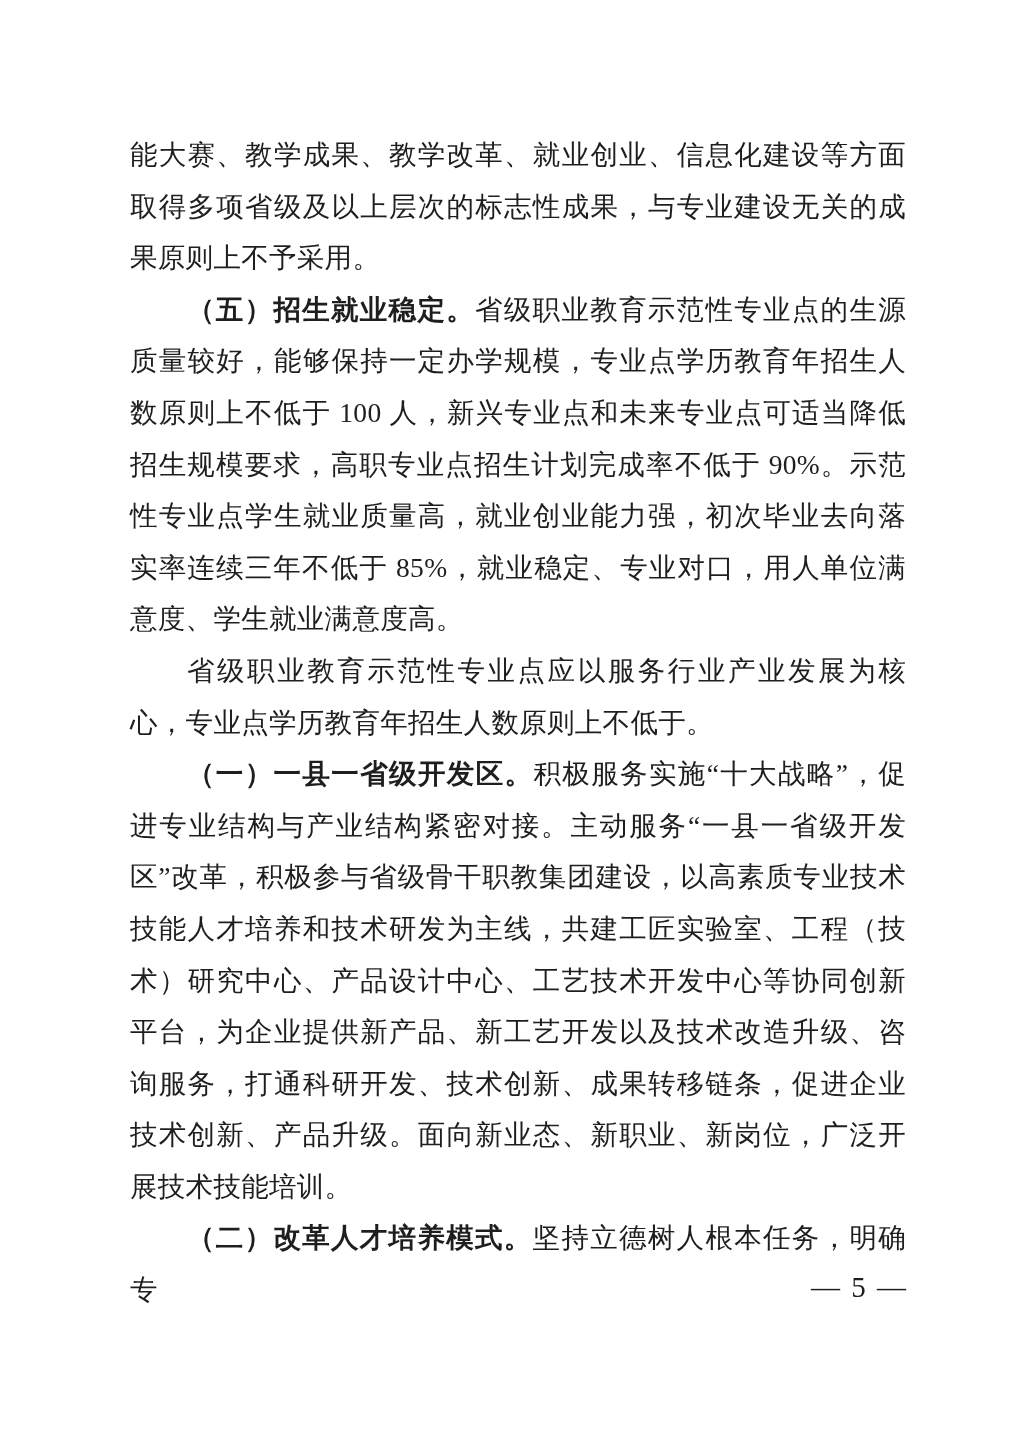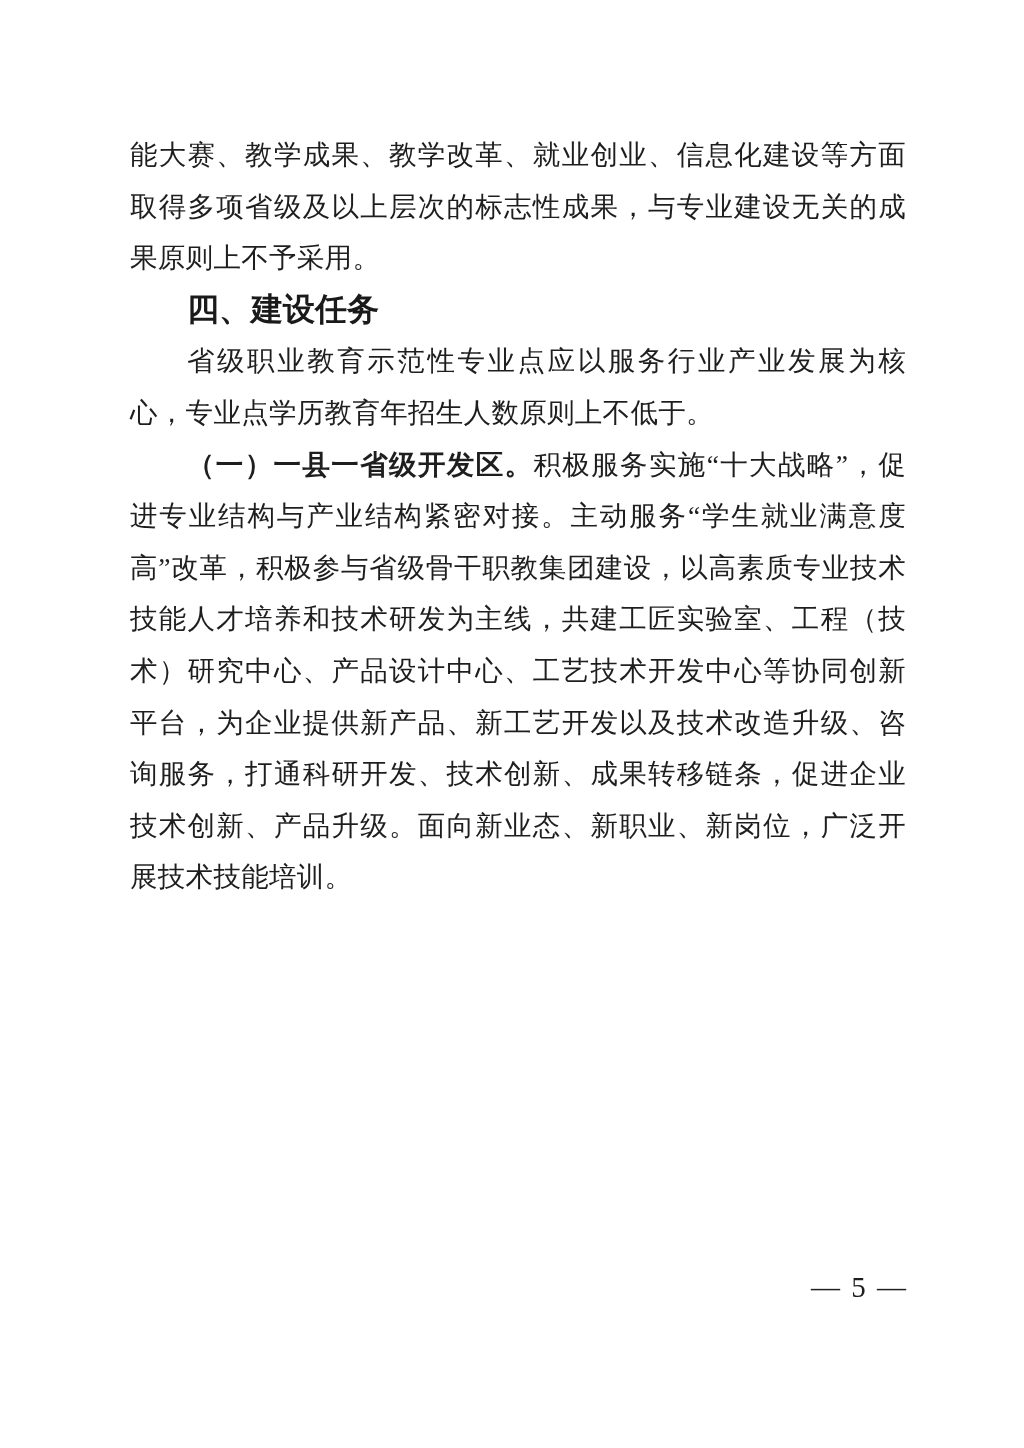--- a/index.html
+++ b/index.html
@@ -65,24 +65,25 @@
   }
 </style>
 </head>
 <body>
 
 <div class="page">
   <div class="content">
 
     <p class="body-par no-indent">能大赛、教学成果、教学改革、就业创业、信息化建设等方面取得多项省级及以上层次的标志性成果，与专业建设无关的成果原则上不予采用。</p>
 
+    <p class="body-par"><span class="lead-bold">（五）招生就业稳定。</span><span>省级职业教育示范性专业点的生源质量较好，能够保持一定办学规模，专业点学历教育年招生人数原则上不低于 100 人，新兴专业点和未来专业点可适当降低招生规模要求，高职专业点招生计划完成率不低于 90%。示范性专业点学生就业质量高，就业创业能力强，初次毕业去向落实率连续三年不低于 85%，就业稳定、专业对口，用人单位满意度、学生就业满意度高。</span></p>
 
-    <h2 class="section-heading">四、建设任务</h2>
 
     <p class="body-par">省级职业教育示范性专业点应以服务行业产业发展为核心，专业点学历教育年招生人数原则上不低于。</p>
 
-    <p class="body-par"><span class="lead-bold">（一）一县一省级开发区。</span><span>积极服务实施“十大战略”，促进专业结构与产业结构紧密对接。主动服务“学生就业满意度高”改革，积极参与省级骨干职教集团建设，以高素质专业技术技能人才培养和技术研发为主线，共建工匠实验室、工程（技术）研究中心、产品设计中心、工艺技术开发中心等协同创新平台，为企业提供新产品、新工艺开发以及技术改造升级、咨询服务，打通科研开发、技术创新、成果转移链条，促进企业技术创新、产品升级。面向新业态、新职业、新岗位，广泛开展技术技能培训。</span></p>
+    <p class="body-par"><span class="lead-bold">（一）一县一省级开发区。</span><span>积极服务实施“十大战略”，促进专业结构与产业结构紧密对接。主动服务“一县一省级开发区”改革，积极参与省级骨干职教集团建设，以高素质专业技术技能人才培养和技术研发为主线，共建工匠实验室、工程（技术）研究中心、产品设计中心、工艺技术开发中心等协同创新平台，为企业提供新产品、新工艺开发以及技术改造升级、咨询服务，打通科研开发、技术创新、成果转移链条，促进企业技术创新、产品升级。面向新业态、新职业、新岗位，广泛开展技术技能培训。</span></p>
 
+    <p class="body-par"><span class="lead-bold">（二）改革人才培养模式。</span><span>坚持立德树人根本任务，明确专</span></p>
 
   </div>
 
   <div class="page-number">— 5 —</div>
 </div>
 
 </body></html>

